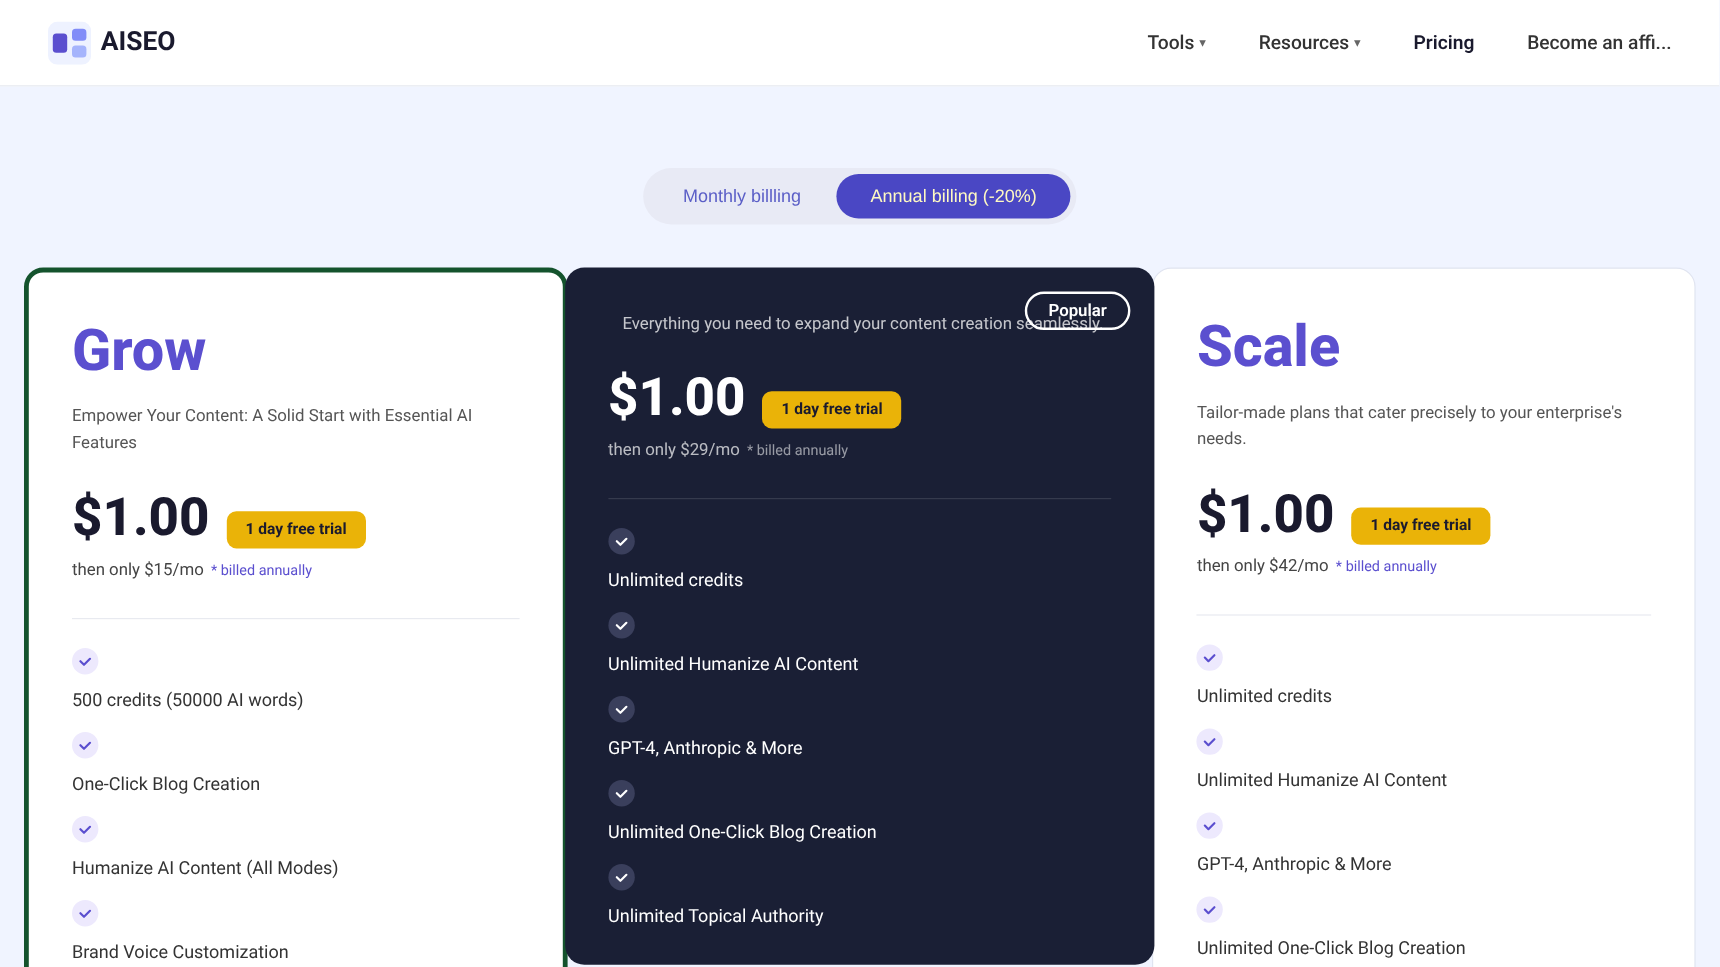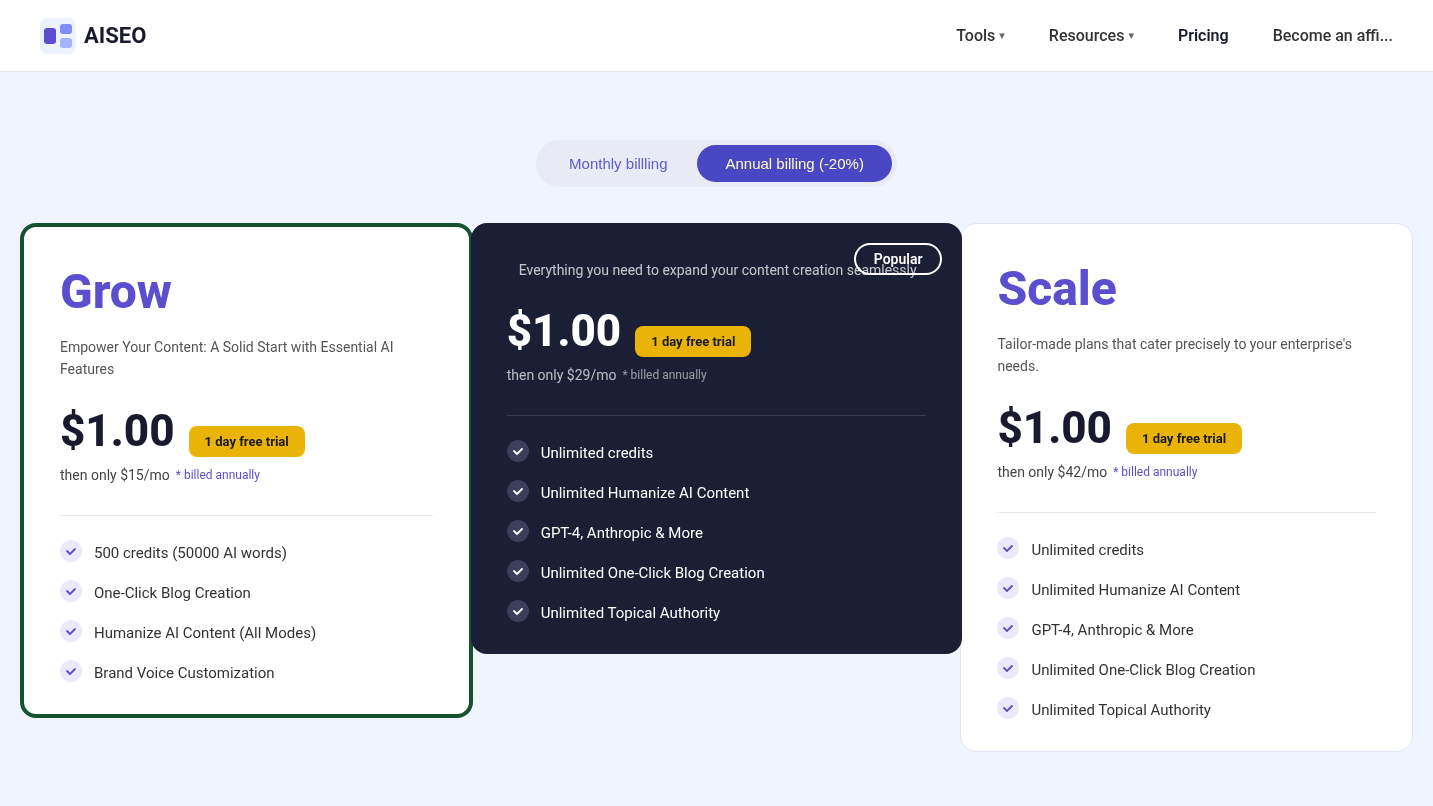--- a/index.html
+++ b/index.html
@@ -217,24 +217,25 @@
 
     
     .features-list {
       list-style: none;
       display: flex;
       flex-direction: column;
       gap: 18px;
     }
     .feature-item {
       display: flex;
-      align-items: flex-end;
+      align-items: flex-start;
       gap: 12px;
       font-size: 15px;
       color: #333;
+      flex-direction: column;
     }
     .feature-item.light { color: white; }
     .check-icon {
       width: 22px;
       height: 22px;
       border-radius: 50%;
       display: flex;
       align-items: center;
       justify-content: center;
       flex-shrink: 0;

